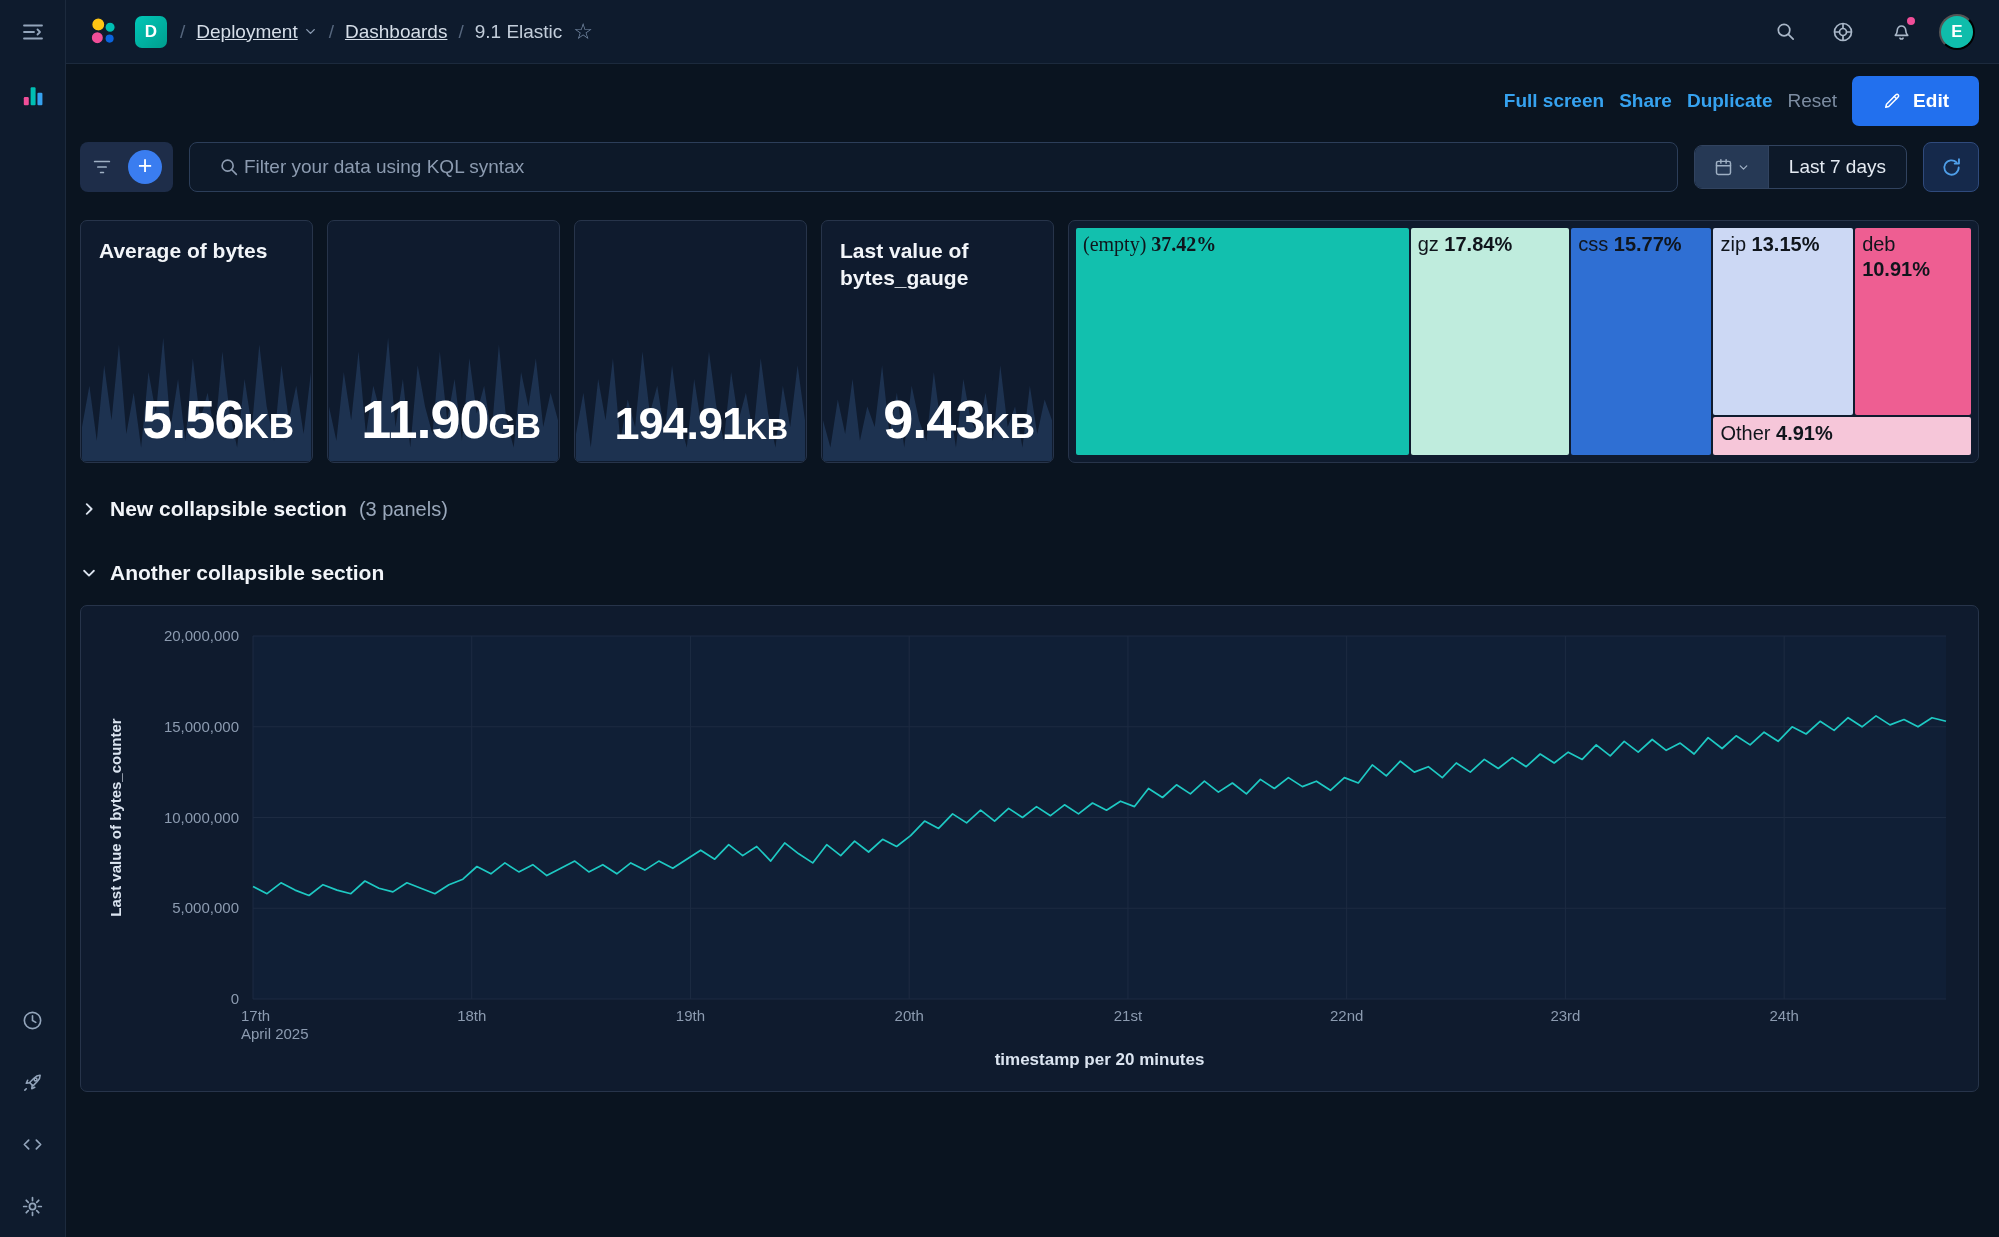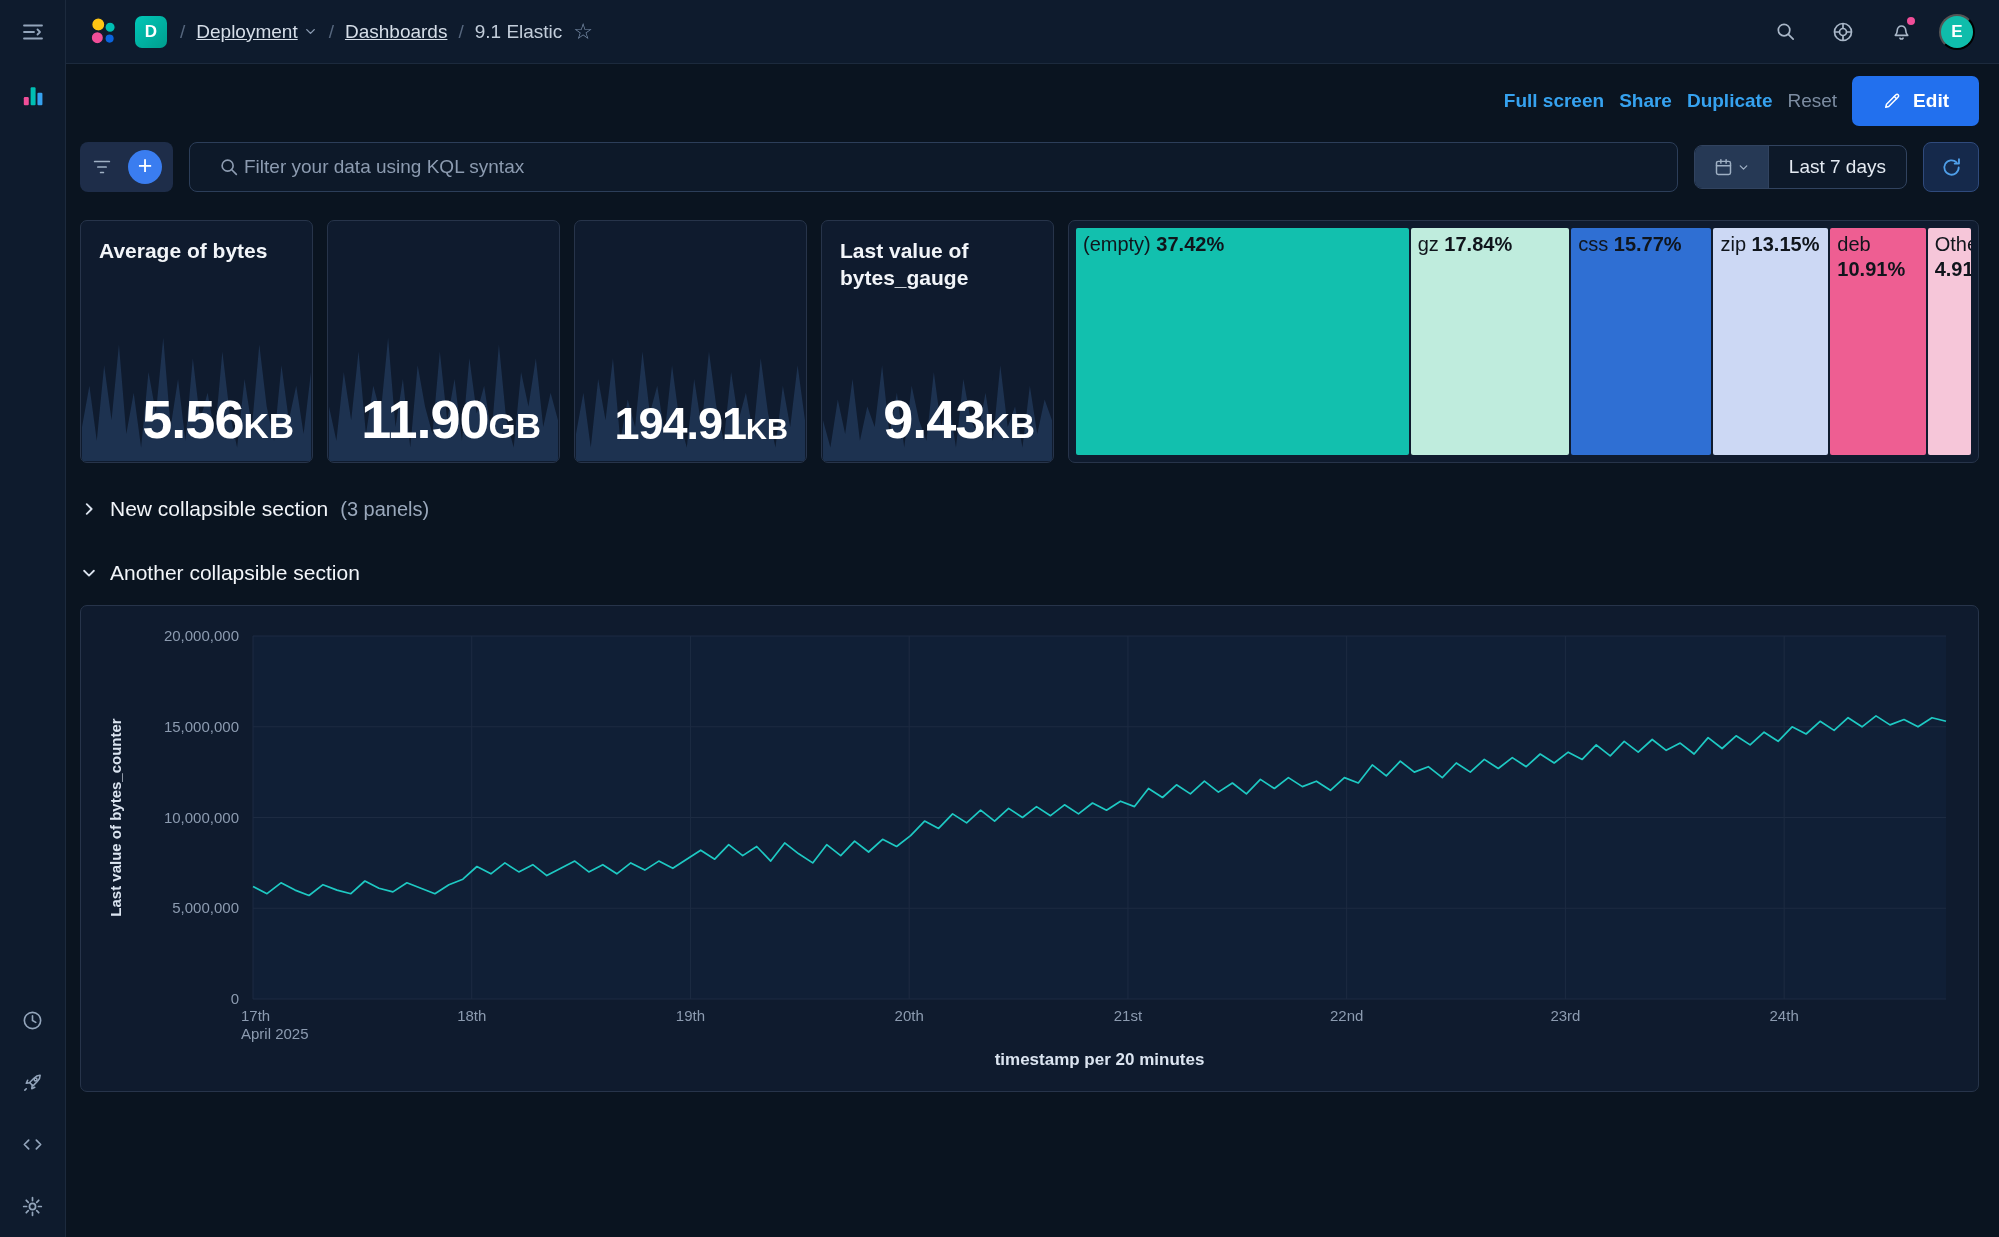--- a/index.html
+++ b/index.html
@@ -51,27 +51,27 @@
   .metric-value .num{font-size:54px;letter-spacing:-1px}
   .metric-value .unit{font-size:35px}
   .metric-card.small-value .num{font-size:45px}
   .metric-card.small-value .unit{font-size:29px}
   .spark{position:absolute;left:1px;bottom:1px;width:calc(100% - 2px);height:57%;z-index:1}
   .treemap-panel{flex:1;background:#0f1b2e;border:1px solid #27344a;border-radius:7px;padding:7px;display:flex;min-width:0}
   .treemap{flex:1;display:flex;gap:2px}
   .tm-tile{position:relative;border-radius:2px;overflow:hidden}
   .tm-label{position:absolute;top:4px;left:7px;right:4px;font-size:20px;color:#10151c;line-height:1.25}
   .tm-label b{font-weight:700}
-  .tm-colD{display:flex;flex-direction:row;gap:2px}
+  .tm-colD{display:flex;flex-direction:column;gap:2px}
   .tm-row{display:flex;gap:2px}
   
   .section-header{display:flex;align-items:center;gap:12px;margin-top:34px;cursor:pointer}
   .section-header.second{margin-top:40px}
   .section-chevron{color:#dbe3ee;display:flex}
-  .section-title{font-size:21px;font-weight:400;color:#f2f5f9}
+  .section-title{font-size:21px;font-weight:700;color:#f2f5f9}
   .section-suffix{font-size:20px;color:#9aa8bb;font-weight:400}
   
   .chart-panel{margin-top:20px;height:487px;background:#0f1b2e;border:1px solid #27344a;border-radius:7px;overflow:hidden}
   svg{display:block}
 </style>
 </head>
 <body>
 
 <div class="app">
 
@@ -249,21 +249,21 @@
         <div class="metric-card">
           <div class="metric-title">Last value of bytes_gauge</div>
           <svg class="spark" viewBox="0 0 100 100" preserveAspectRatio="none">
               <path d="M0 100 L0.00 70.00 L3.23 90.00 L6.45 55.00 L9.68 80.00 L12.90 40.00 L16.13 85.00 L19.35 60.00 L22.58 75.00 L25.81 30.00 L29.03 80.00 L32.26 50.00 L35.48 90.00 L38.71 45.00 L41.94 70.00 L45.16 85.00 L48.39 35.00 L51.61 75.00 L54.84 55.00 L58.06 90.00 L61.29 40.00 L64.52 70.00 L67.74 80.00 L70.97 50.00 L74.19 85.00 L77.42 30.00 L80.65 75.00 L83.87 60.00 L87.10 90.00 L90.32 45.00 L93.55 80.00 L96.77 55.00 L100.00 70.00 L100 100 Z" fill="#1d3250"></path>
             </svg>
           <div class="metric-value"><span class="num">9.43</span><span class="unit">KB</span></div>
         </div>
 
         <div class="treemap-panel">
           <div class="treemap">
-            <div class="tm-tile" style="flex: 37.42 1 0%; background-color: rgb(18, 192, 174);">
+            <div class="tm-tile" style="flex: 37.42 1 0%; background-color: rgb(18, 192, 174); font-family: Liberation Serif, serif;">
               <span class="tm-label"><span>(empty)</span> <b>37.42%</b></span>
             </div>
             <div class="tm-tile" style="flex: 17.84 1 0%; background-color: rgb(191, 236, 221);">
               <span class="tm-label"><span>gz</span> <b>17.84%</b></span>
             </div>
             <div class="tm-tile" style="flex: 15.77 1 0%; background-color: rgb(47, 111, 211);">
               <span class="tm-label"><span>css</span> <b>15.77%</b></span>
             </div>
             <div class="tm-colD" style="flex:28.97">
               <div class="tm-row" style="flex:24.06">

